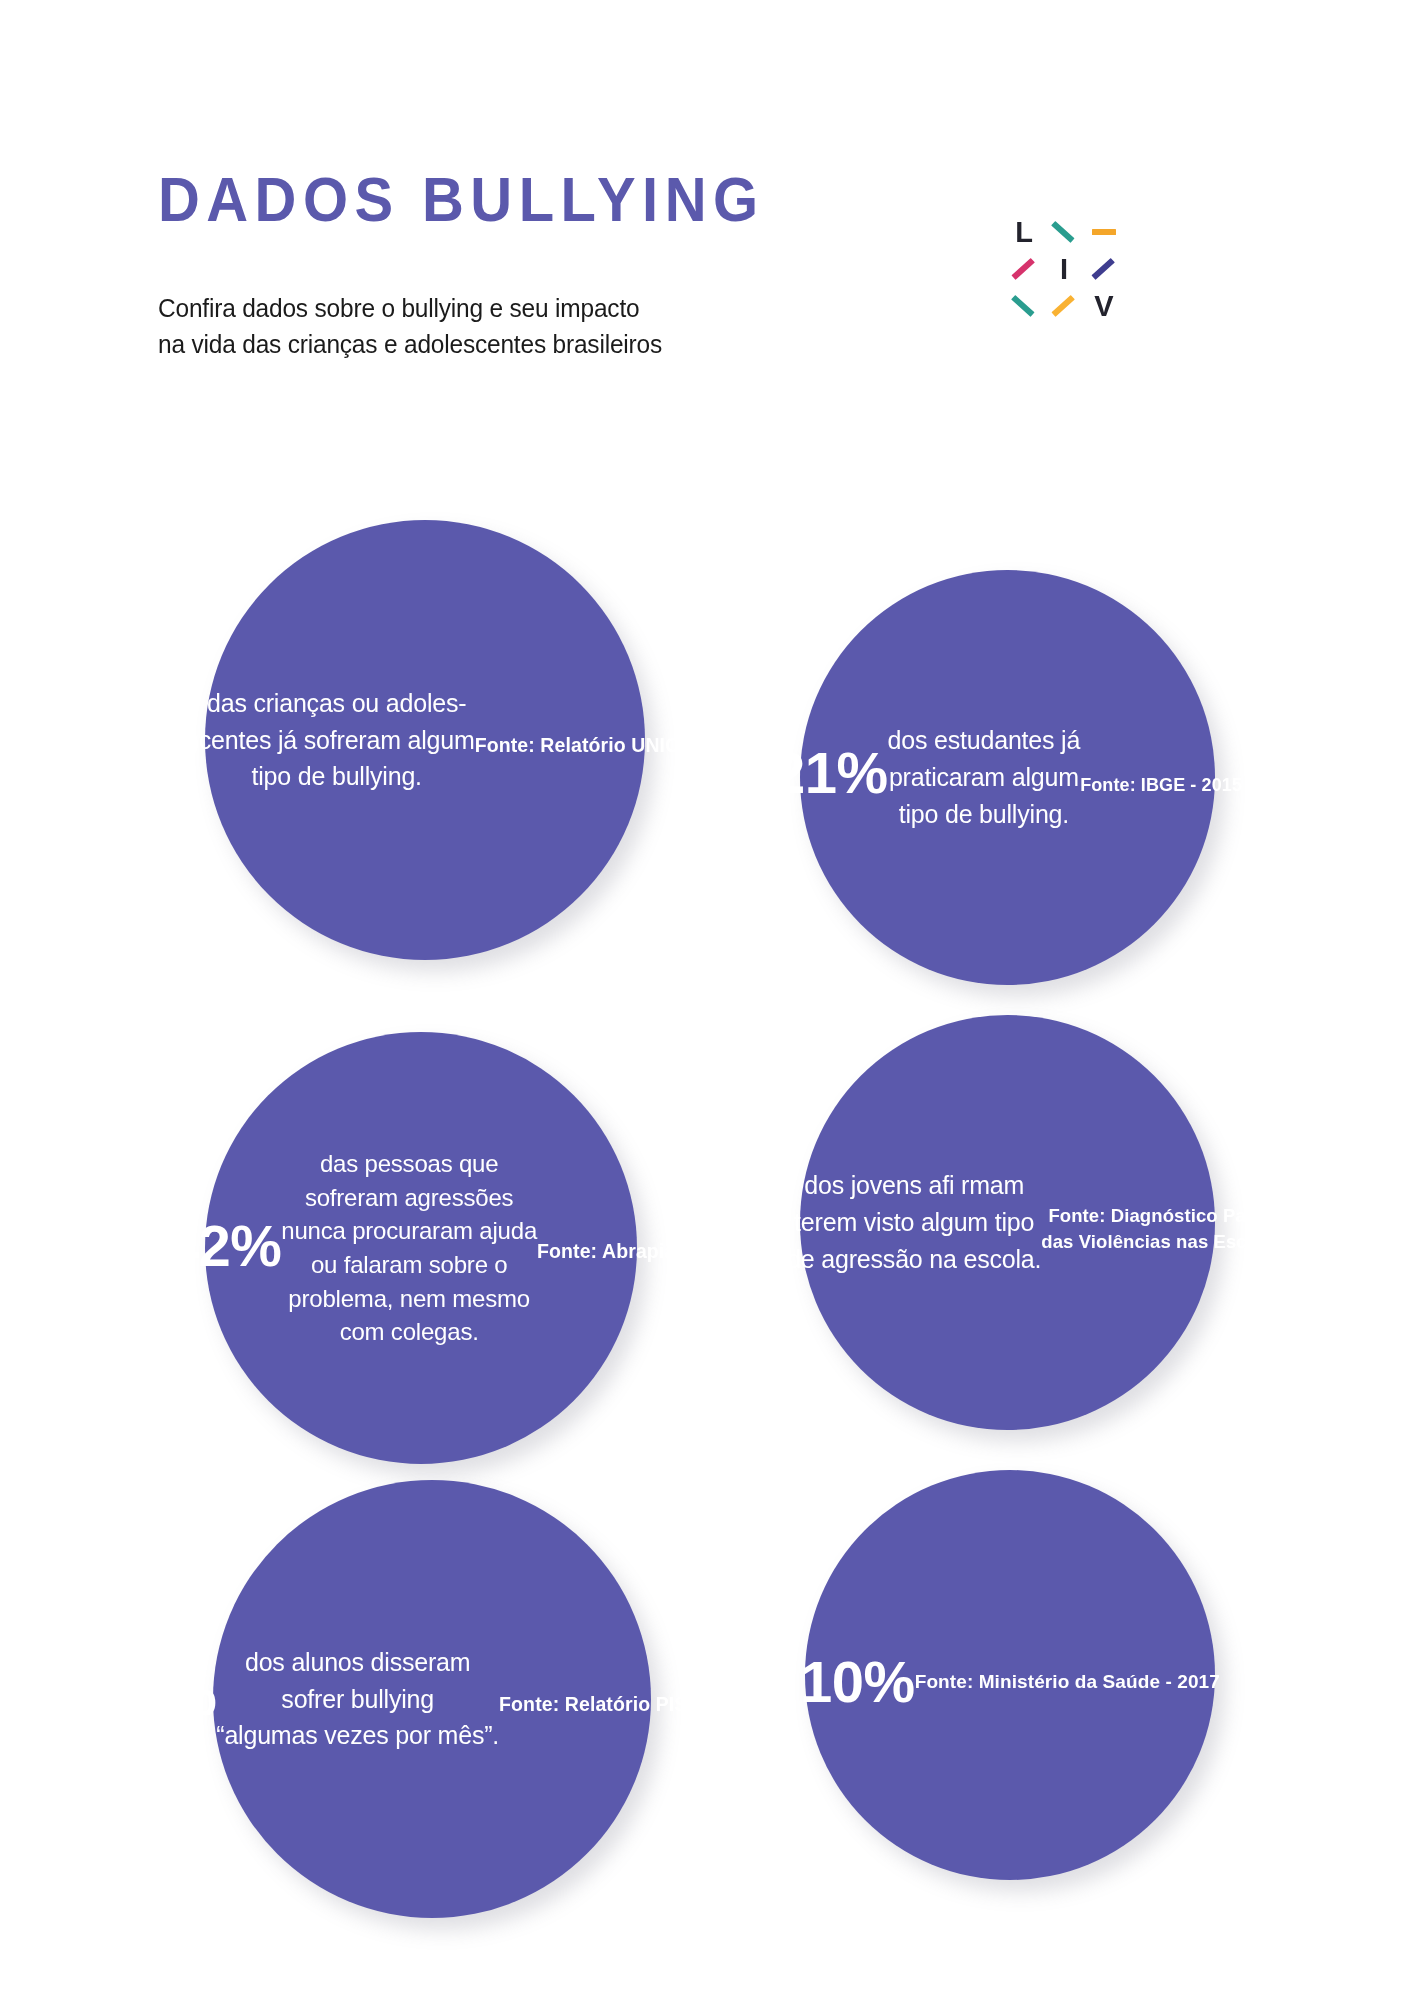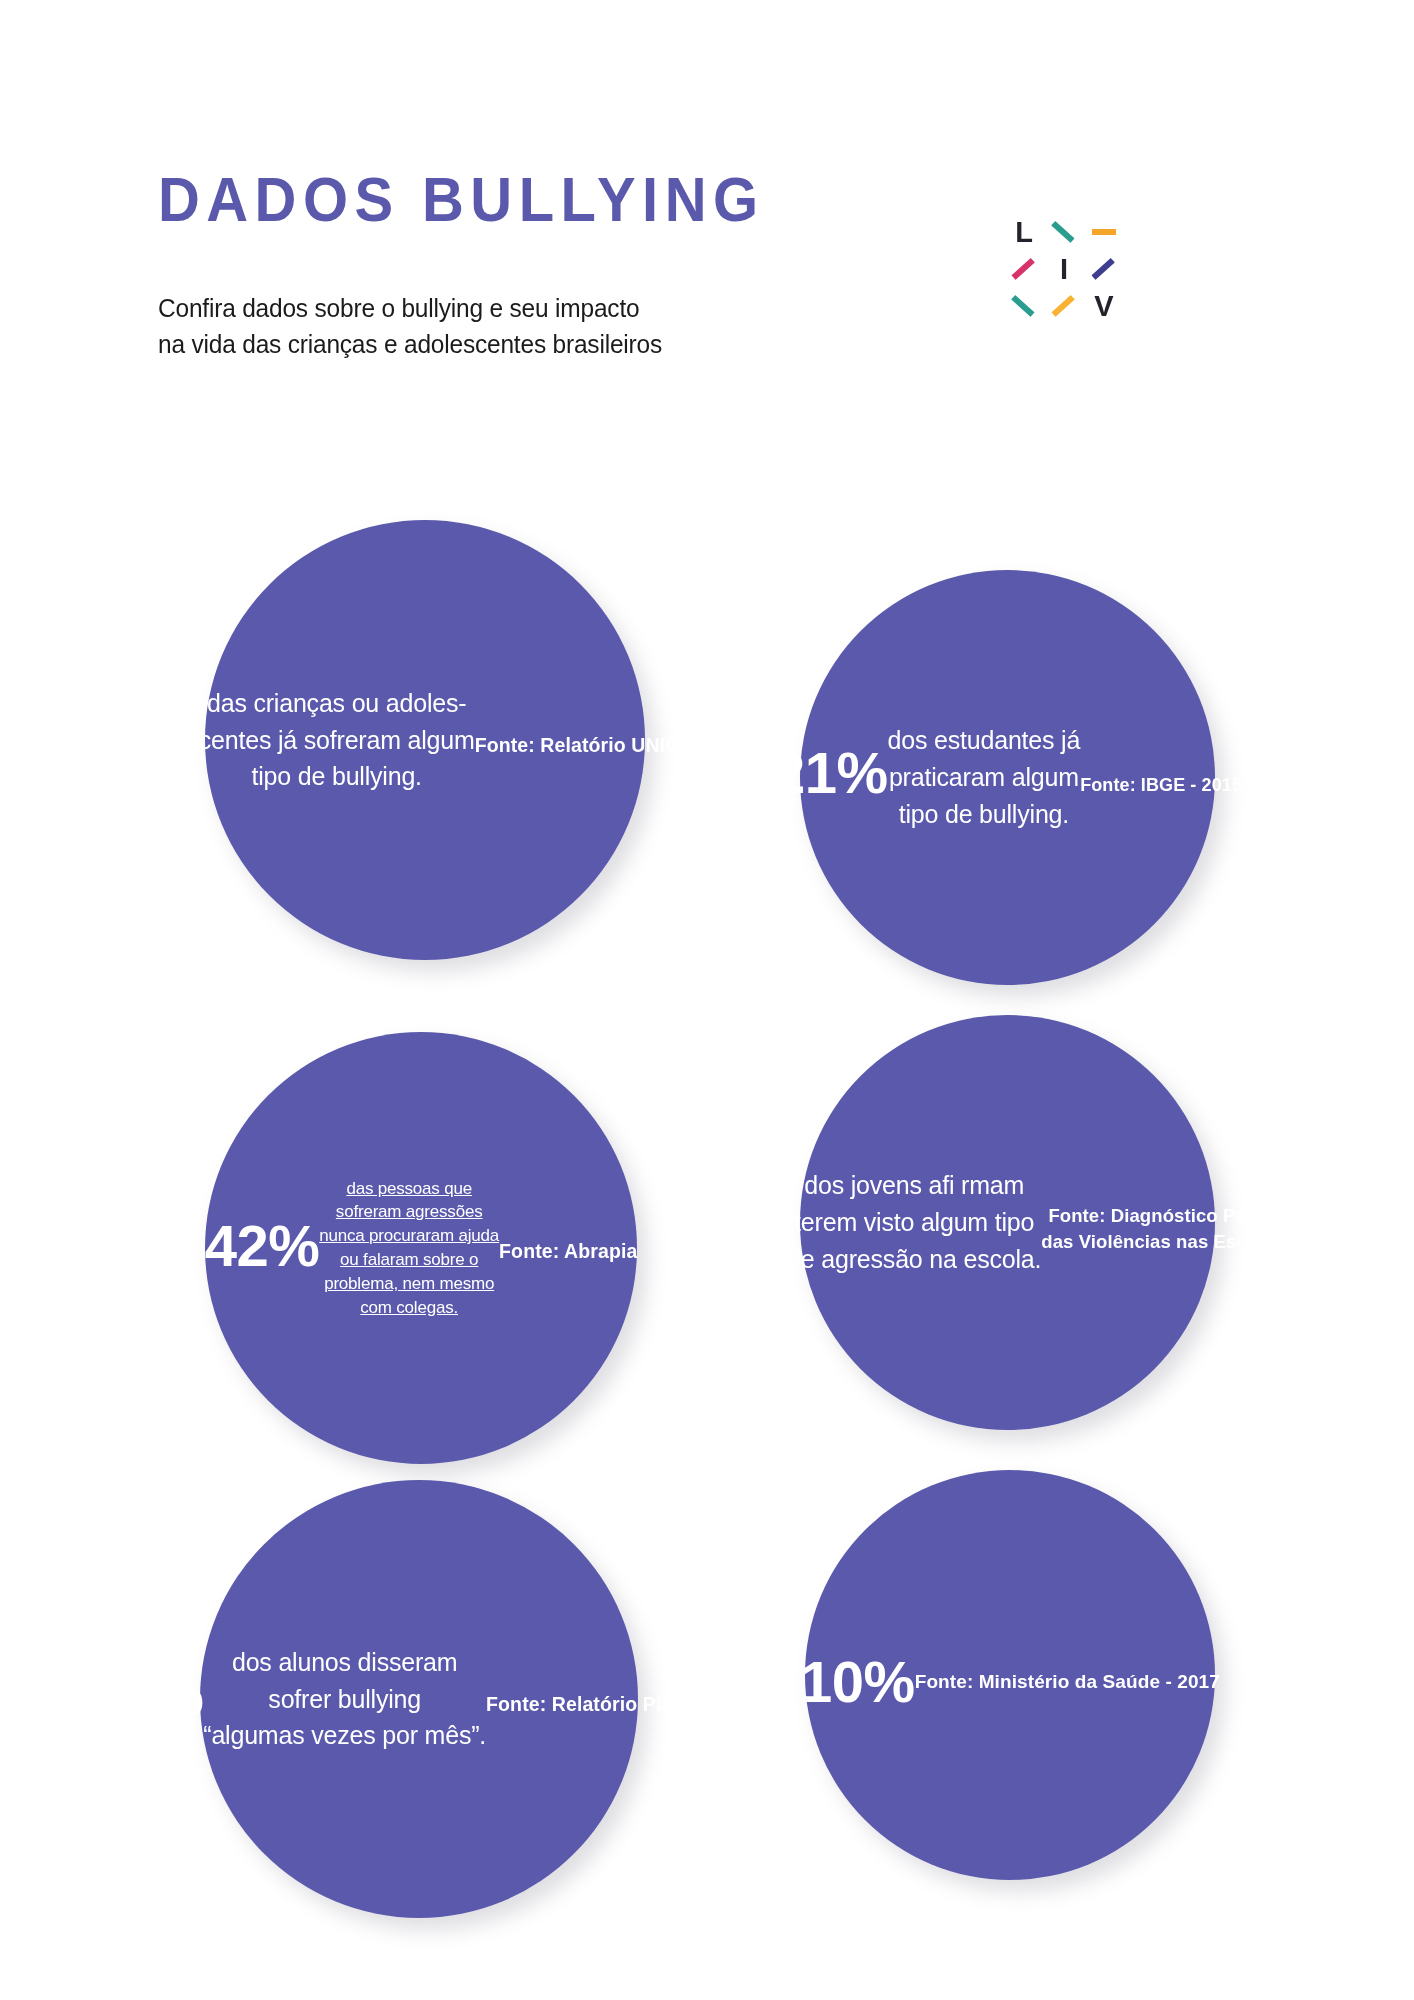--- a/index.html
+++ b/index.html
@@ -130,25 +130,25 @@
     letter-spacing: 0.1px;
     margin-top: 11px;
   }
   .stat-source .ln { display: block; white-space: nowrap; }
 
   
   #circle-1 { left: 205px; top: 520px;  width: 440px; height: 440px; }
   #circle-2 { left: 800px; top: 570px;  width: 415px; height: 415px; }
   #circle-3 { left: 205px; top: 1032px; width: 432px; height: 432px; }
   #circle-4 { left: 800px; top: 1015px; width: 415px; height: 415px; }
-  #circle-5 { left: 200px; top: 1480px; width: 438px; height: 438px; }
+  #circle-5 { left: 213px; top: 1480px; width: 438px; height: 438px; }
   #circle-6 { left: 805px; top: 1470px; width: 410px; height: 410px; }
 
   
-  #circle-3 .stat-body { font-size: 17px; line-height: 1.40; text-decoration: underline; }
+  #circle-3 .stat-body { font-size: 24px; line-height: 1.40; }
   #circle-3 .stat-number { margin-bottom: 5px; }
   #circle-3 .stat-source { margin-top: 7px; }
 
   
   #circle-4 .stat-source { font-size: 18.5px; line-height: 1.42; margin-top: 13px; }
   #circle-4 .stat-body { font-size: 25px; }
 
   
   #circle-2 .stat-source { font-size: 18px; margin-top: 16px; }
 

